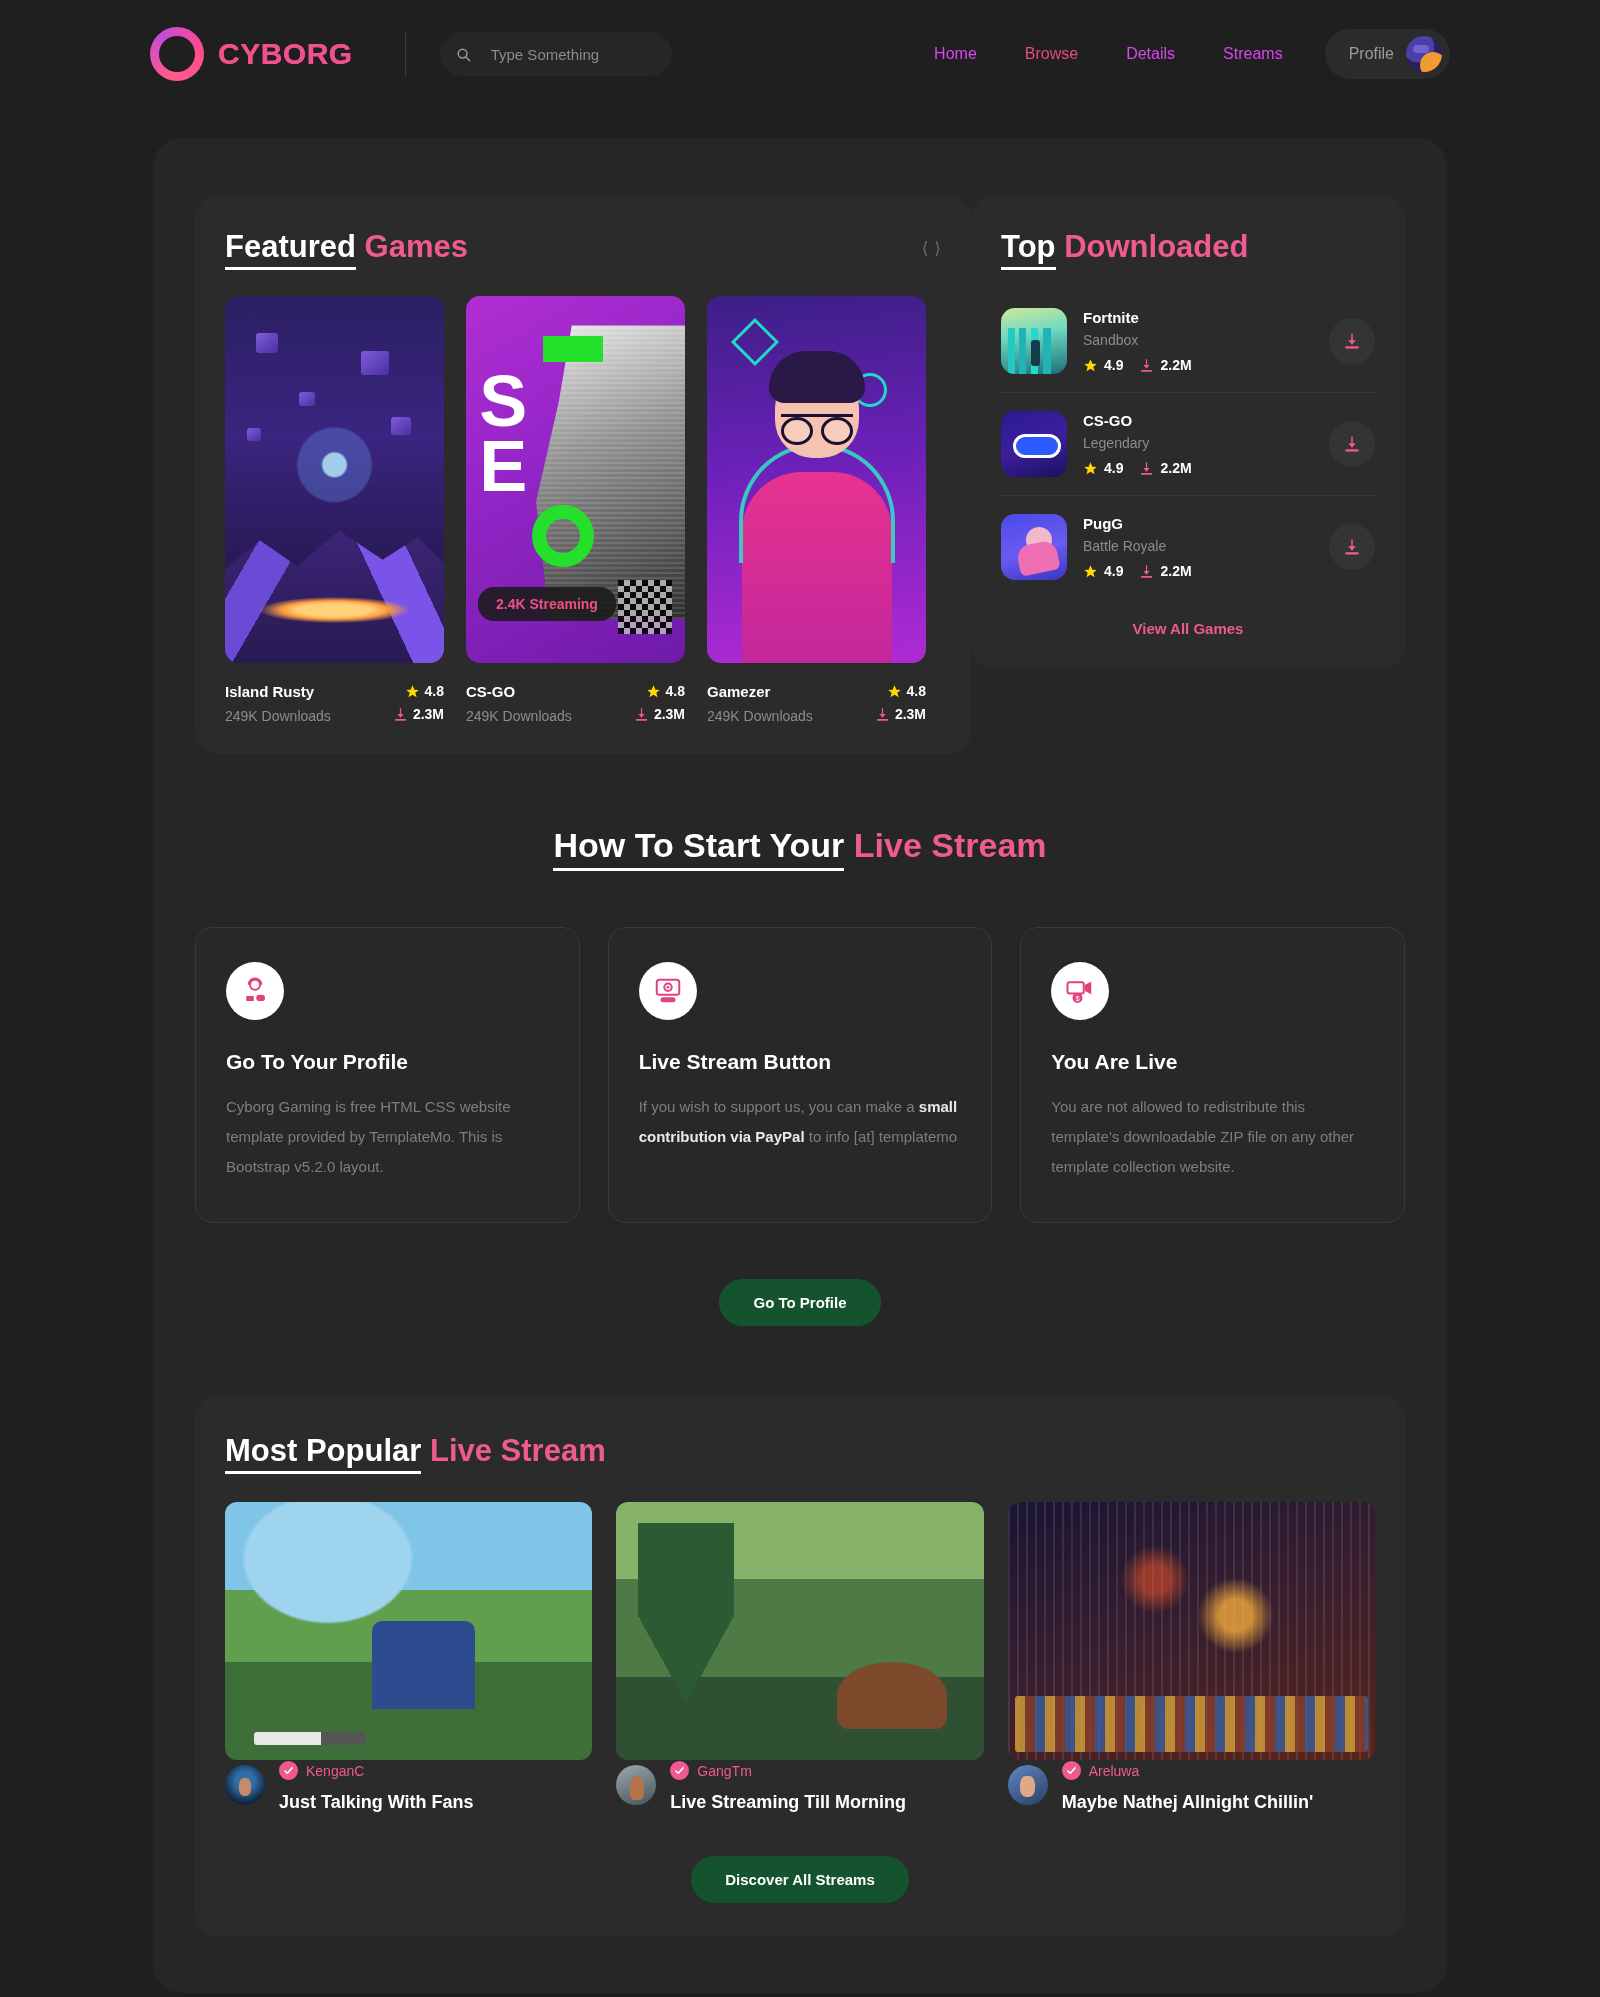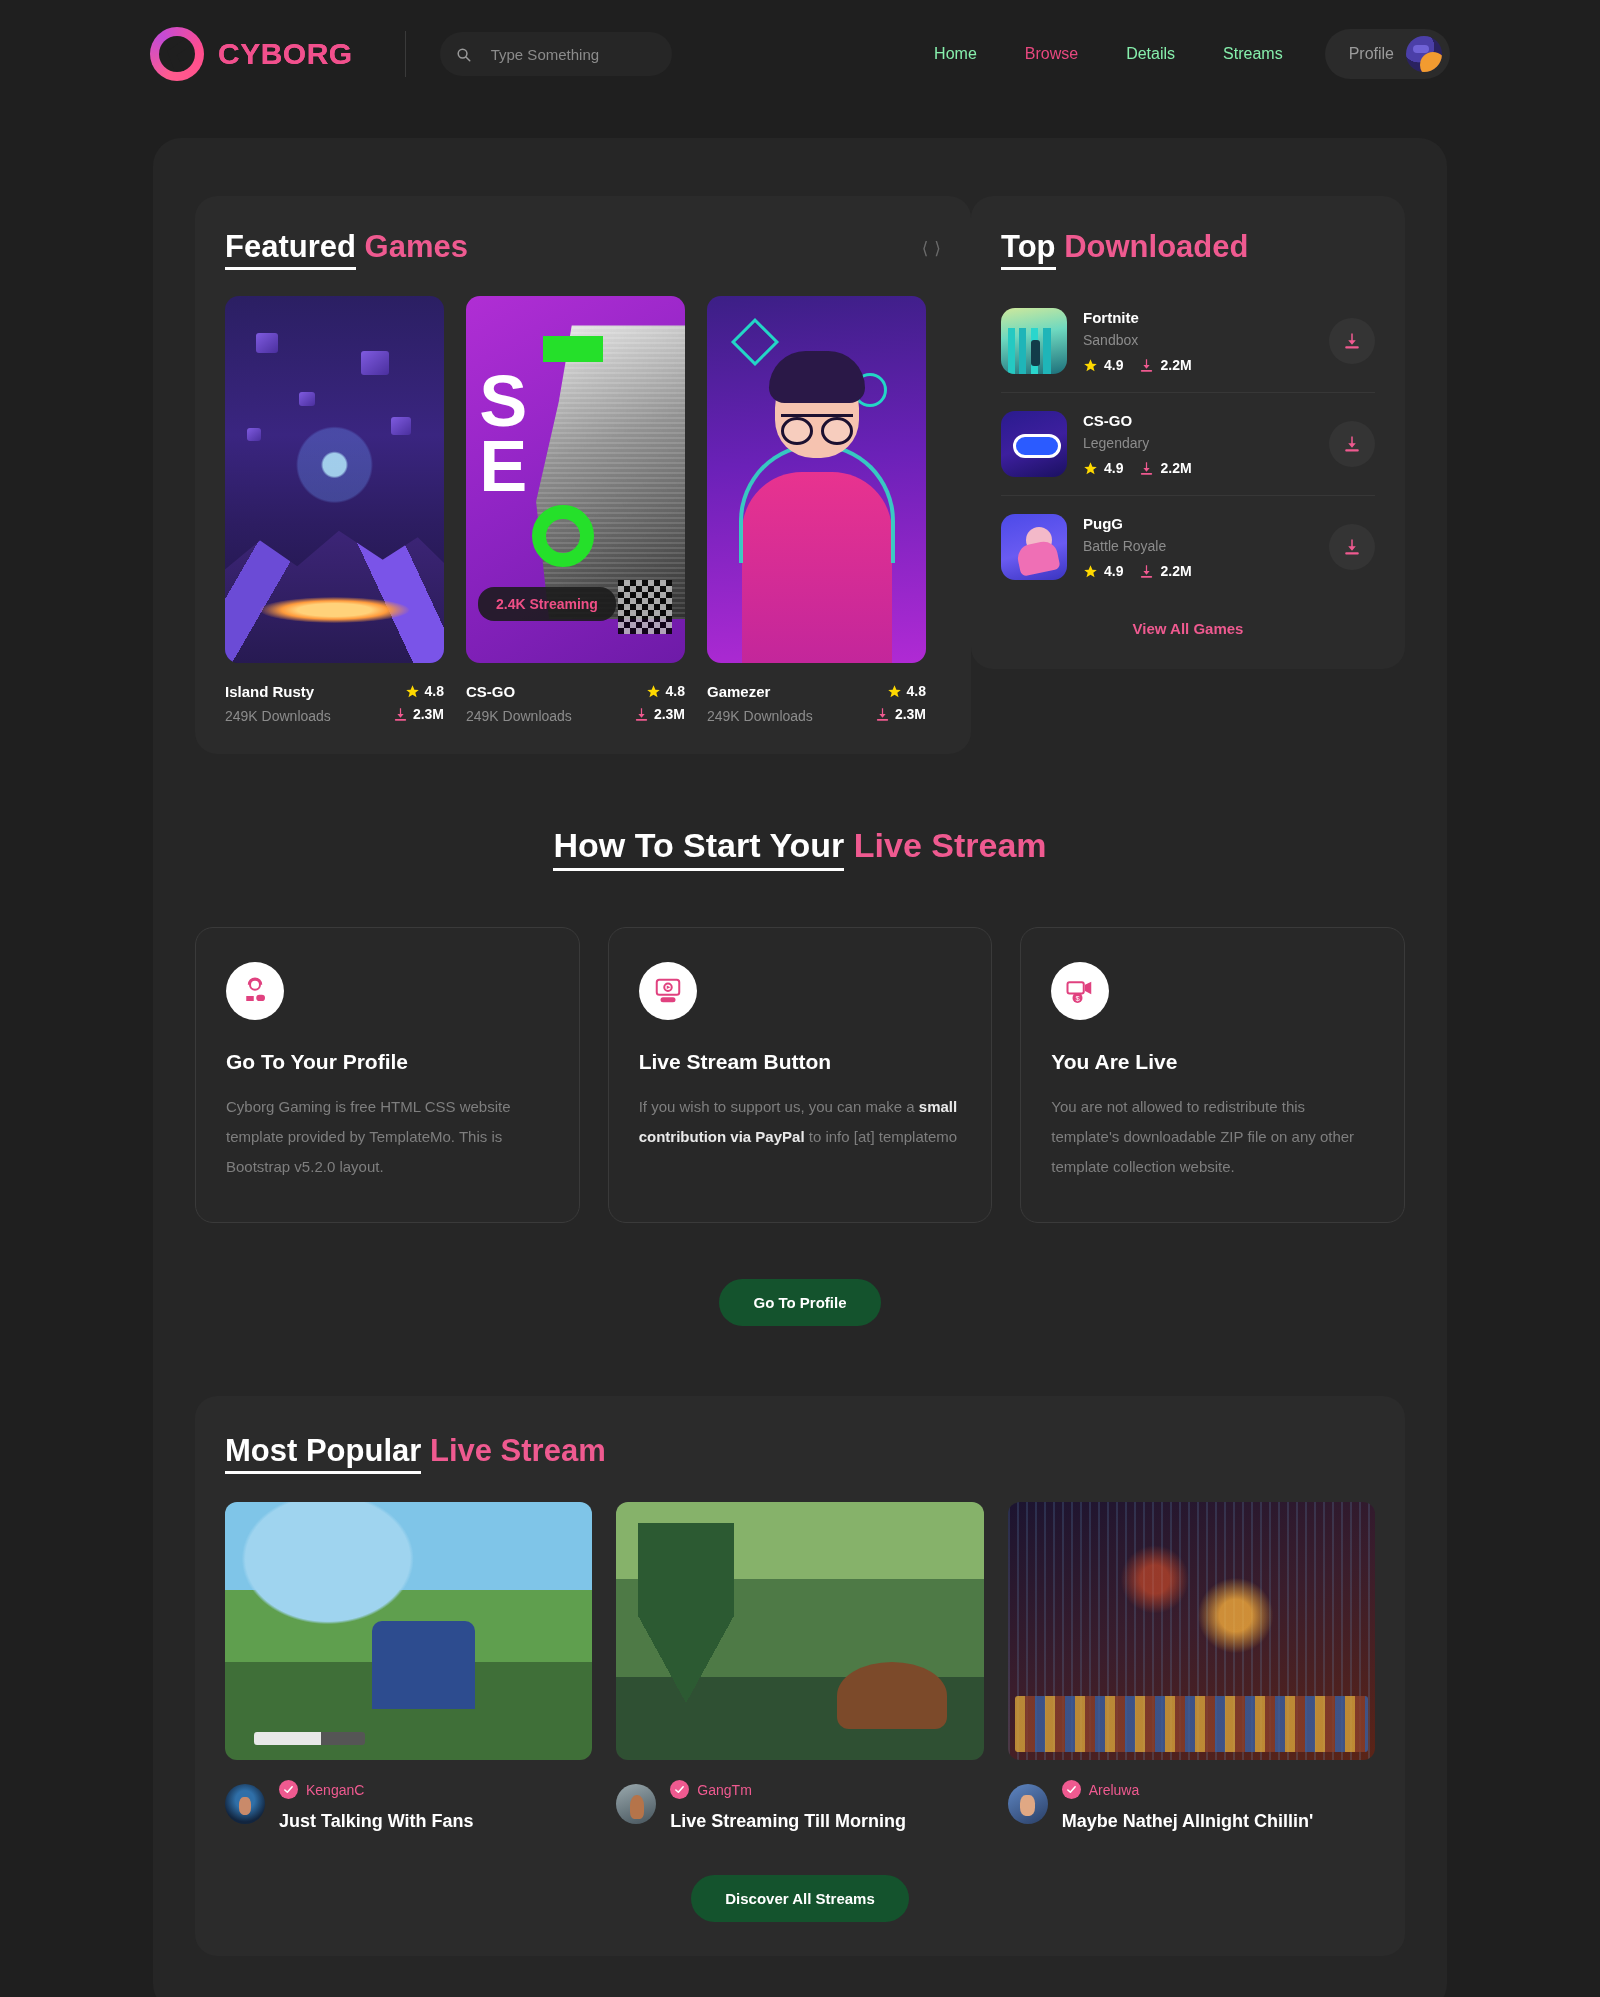--- a/index.html
+++ b/index.html
@@ -64,21 +64,21 @@
   .search-input {
     background: transparent; border: 0; outline: 0;
     color: #9a9a9a; font-size: 15px;
     font-family: "Liberation Sans", sans-serif;
     width: 100%;
   }
   .search-input::placeholder { color: #8b8b8b; }
 
   .nav { margin-left: auto; display: flex; align-items: center; gap: 0; }
   .nav-link {
-    color: #86efac; font-size: 16px; text-decoration: none;
+    color: #d946ef; font-size: 16px; text-decoration: none;
     padding: 0 24px; line-height: 40px; cursor: pointer;
   }
   .nav-link.active { color: #e8487f; }
   .profile-pill {
     margin-left: 18px;
     height: 50px; border-radius: 25px;
     background: #2b2b2b;
     display: flex; align-items: center; gap: 12px;
     padding: 0 8px 0 24px;
     cursor: pointer;
@@ -412,21 +412,21 @@
   }
   .sh4::after {
     content: ""; position: absolute; right: 10%; bottom: 12%; width: 30%; height: 26%;
     border-radius: 50% 50% 12px 12px; background: #7c4a2a;
   }
   .sh-overlay-tl {
     position: absolute; left: 4%; top: 5%;
     font-size: 8px; color: rgba(255,255,255,.8);
   }
 
-  .scard-meta { margin-top: 20px; display: flex; gap: 14px; align-items: flex-start; }
+  .scard-meta { margin-top: 1px; display: flex; gap: 14px; align-items: flex-start; }
   .scard-av {
     width: 40px; height: 40px; border-radius: 50%; flex: 0 0 auto; margin-top: 4px;
     position: relative; overflow: hidden;
   }
   .av1 { background: radial-gradient(circle at 50% 40%, #2f6fa8 0 30%, #12253f 70%); }
   .av1::after { content:""; position:absolute; left:36%; top:32%; width:28%; height:46%; background:#c98a6a; border-radius:40%; }
   .av2 { background: linear-gradient(160deg,#d67fe0,#6b3fa0); }
   .av2::after { content:""; position:absolute; left:30%; top:34%; width:40%; height:40%; background:#1b1530; border-radius:6px; }
   .av3 { background: linear-gradient(150deg,#5f87c4,#2a3f66); }
   .av3::after { content:""; position:absolute; left:32%; top:28%; width:36%; height:52%; background:#e0a884; border-radius:40%; }

